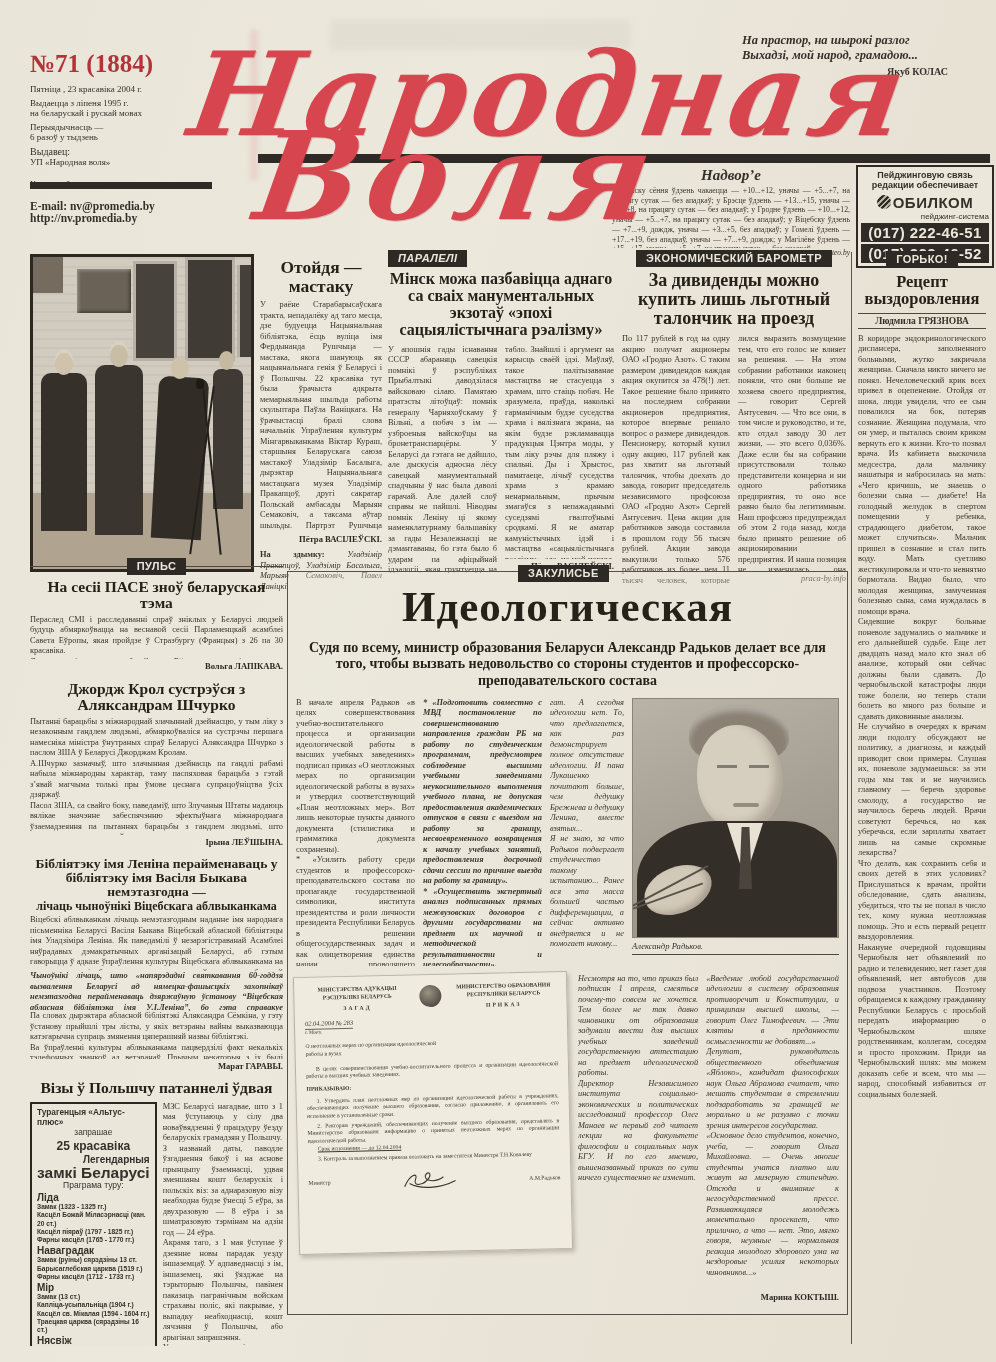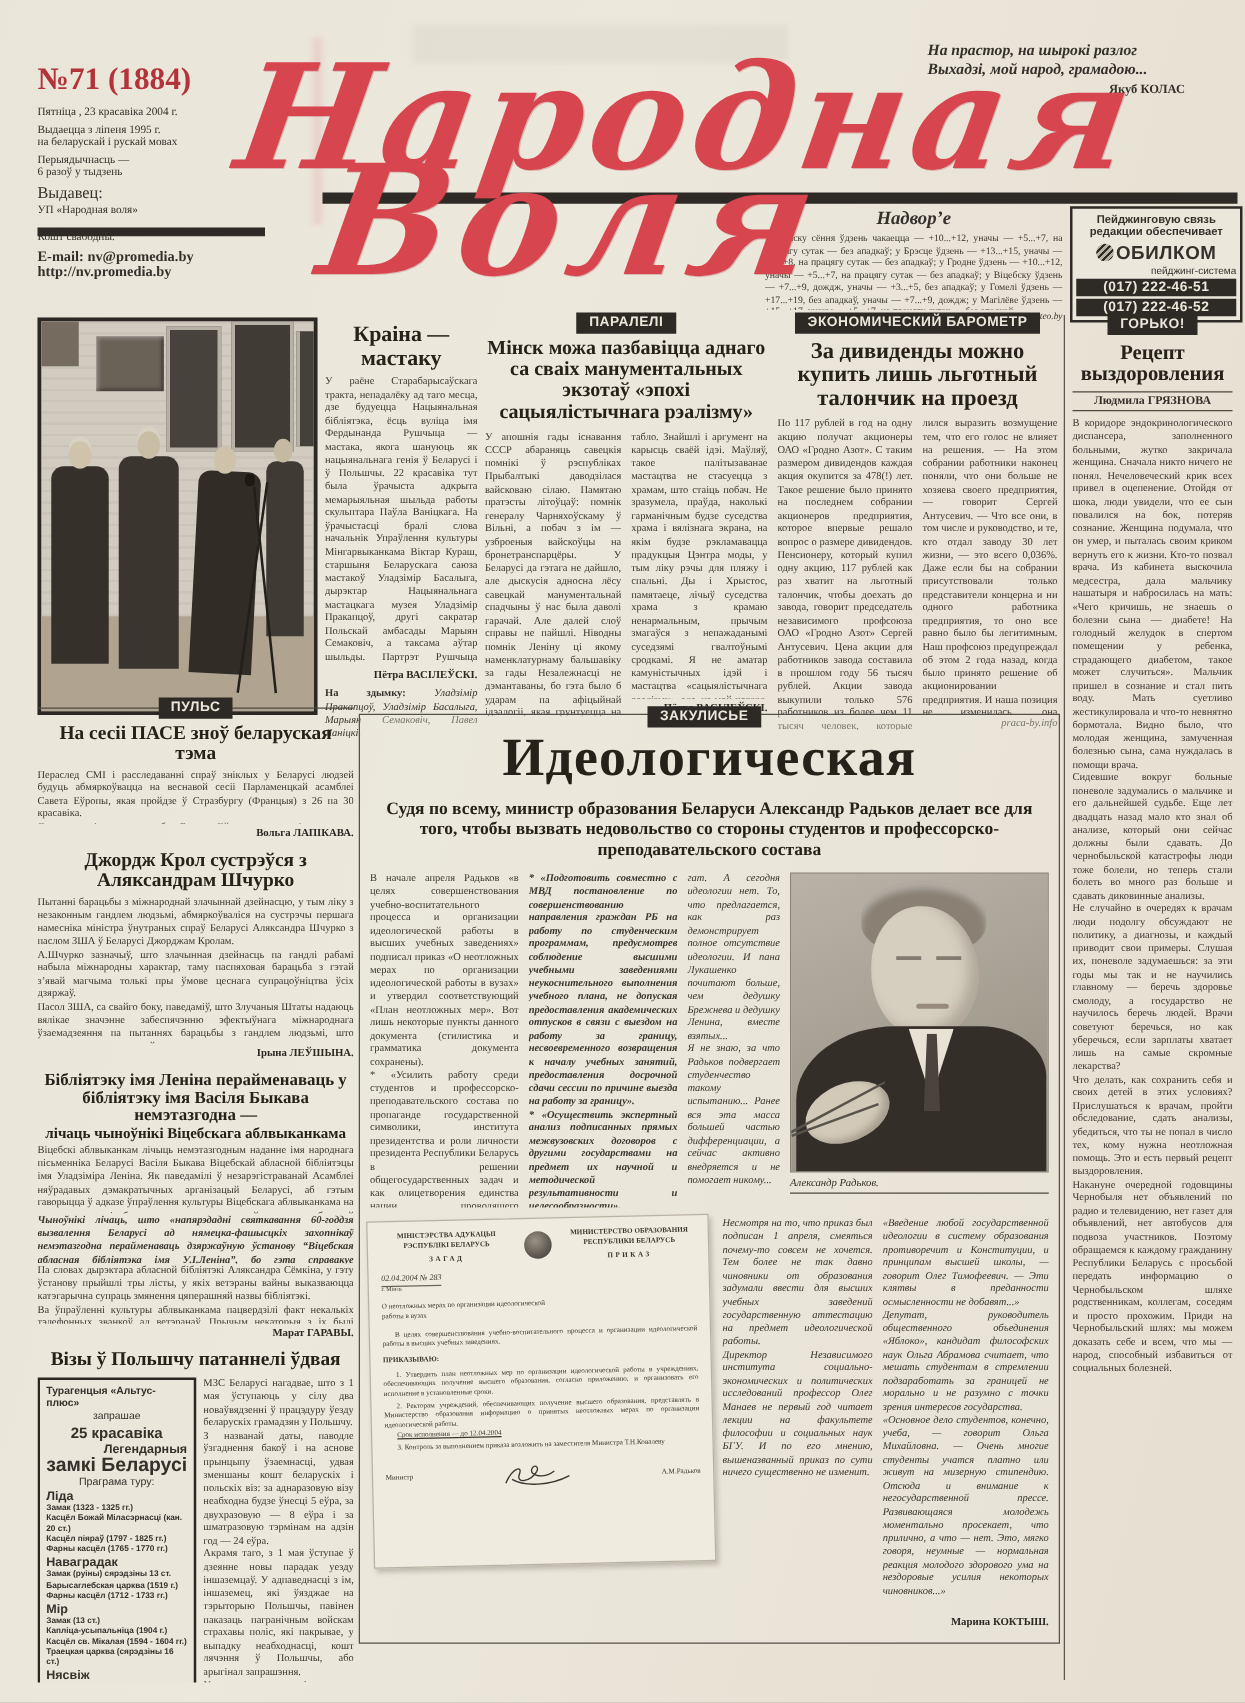--- a/index.html
+++ b/index.html
@@ -20,35 +20,35 @@
   .tagline .line{position:absolute;left:0;right:0;top:55%;border-top:1px solid #4d4840;}
   .mast{position:absolute;color:#d7464f;font-style:italic;font-weight:bold;
         font-family:"DejaVu Serif",serif;line-height:.8;transform:skewX(-9deg);
         text-shadow:1px 1px 0 rgba(160,40,50,.25);white-space:nowrap;z-index:2;}
   .bar{position:absolute;background:#2e2a25;}
   .rule{border-top:1px solid #4d4840;}
   .adsans{font-family:"Liberation Sans",sans-serif;}
   .doc{background:#f0ebdf;border:1px solid #b9b2a2;box-shadow:2px 3px 4px rgba(60,50,40,.25);
        color:#3d3930;font-size:5.7px;line-height:1.35;padding:9px 10px;transform:rotate(-1.3deg);}
   .phN{background:#2e2a25;color:#ece7da;font-family:"Liberation Sans",sans-serif;
-       font-weight:bold;font-size:11px;text-align:center;padding:1px 0;margin-top:2px;letter-spacing:.4px;}
+       font-weight:bold;font-size:15px;text-align:center;padding:1px 0;margin-top:2px;letter-spacing:.4px;}
 </style>
 </head>
 <body>
 
 <div class="page">
 
   <div class="abs" style="left:30px;top:50px;width:200px;">
     <div style="font-size:25px;font-weight:bold;color:#b23339;">№71 (1884)</div>
     <div style="font-size:9px;margin-top:6px;">Пятніца , 23 красавіка 2004 г.</div>
     <div style="font-size:9px;margin-top:4px;">Выдаецца з ліпеня 1995 г.</div>
     <div style="font-size:9px;">на беларускай і рускай мовах</div>
     <div style="font-size:9px;margin-top:4px;">Перыядычнасць —</div>
     <div style="font-size:9px;">6 разоў у тыдзень</div>
-    <div style="font-size:13px;margin-top:4px;">Выдавец:</div>
+    <div style="font-size:10px;margin-top:4px;">Выдавец:</div>
     <div style="font-size:9px;">УП «Народная воля»</div>
     <div style="font-size:9px;margin-top:12px;">Кошт свабодны.</div>
   </div>
 
   <div class="bar" style="left:30px;top:182px;width:182px;height:7px;"></div>
 
   <div class="abs" style="left:30px;top:200px;width:220px;">
     <div style="font-size:11.5px;font-weight:bold;">E-mail: nv@promedia.by</div>
     <div style="font-size:11.5px;font-weight:bold;">http://nv.promedia.by</div>
   </div>
@@ -100,31 +100,31 @@
     <div class="abs" style="left:122px;top:120px;width:50px;height:162px;background:#312c26;border-radius:10px 10px 0 0;transform:rotate(3deg);"></div>
     <div class="abs" style="left:138px;top:100px;width:18px;height:22px;background:#cec2ab;border-radius:50%;"></div>
     <div class="abs" style="left:180px;top:112px;width:30px;height:140px;background:#3f3a33;border-radius:8px 8px 0 0;"></div>
     <div class="abs" style="left:186px;top:94px;width:15px;height:19px;background:#c5b9a2;border-radius:50%;"></div>
     <div class="abs" style="left:168px;top:128px;width:2px;height:170px;background:#23201c;transform:rotate(8deg);"></div>
     <div class="abs" style="left:178px;top:132px;width:2px;height:166px;background:#23201c;transform:rotate(-6deg);"></div>
     <div class="abs" style="left:163px;top:122px;width:8px;height:10px;background:#1d1a16;border-radius:40%;"></div>
   </div>
 
   <div class="abs" style="left:260px;top:258px;width:122px;">
-    <div class="ctitle" style="font-size:17.5px;">Краіна — мастаку</div>
+    <div class="ctitle" style="font-size:17.5px;">Отойдя — мастаку</div>
     <div class="bd" style="margin-top:5px;height:232px;">У раёне Старабарысаўскага тракта, непадалёку ад таго месца, дзе будуецца Нацыянальная бібліятэка, ёсць вуліца імя Фердынанда Рушчыца — мастака, якога шануюць як нацыянальнага генія ў Беларусі і ў Польшчы. 22 красавіка тут была ўрачыста адкрыта мемарыяльная шыльда работы скульптара Паўла Ваніцкага. На ўрачыстасці бралі слова начальнік Упраўлення культуры Мінгарвыканкама Віктар Кураш, старшыня Беларускага саюза мастакоў Уладзімір Басалыга, дырэктар Нацыянальнага мастацкага музея Уладзімір Пракапцоў, другі сакратар Польскай амбасады Марыян Семаковіч, а таксама аўтар шыльды. Партрэт Рушчыца змешчаны на тле арыгінальна пераведзенага ў аб’ёмную пластыку жывапіснага краявіду. Тэкст шыльды паведамляе аб прыналежнасці мастака да дзвюх братніх культур — беларускай і польскай. Побач з вуліцай Рушчыца — вуліца Ваньковіча. Праз два тыдні і на ёй адбудзецца свята. Вуліцу таксама ўпрыгожаць мемарыяльныя шыльды.</div>
     <div class="by">Пётра ВАСІЛЕЎСКІ.</div>
     <p style="font-size:8.4px;line-height:1.25;margin:6px 0 0;text-align:justify;">
       <span class="b">На здымку:</span>
       <span class="it">Уладзімір Пракапцоў, Уладзімір Басалыга, Марыян Семаковіч, Павел Ланіцкі.</span>
     </p>
   </div>
 
   <div class="abs" style="left:388px;top:248px;width:226px;">
-    <div style="text-align:center;"><span class="tag">ПАРАЛЕЛІ</span></div>
+    <div style="text-align:left;font-style:italic;"><span class="tag">ПАРАЛЕЛІ</span></div>
     <div class="ctitle" style="font-size:16px;margin-top:4px;">Мінск можа пазбавіцца аднаго са сваіх манументальных экзотаў «эпохі сацыялістычнага рэалізму»</div>
     <div style="display:flex;gap:8px;margin-top:6px;">
       <div class="bd" style="width:109px;height:228px;">У апошнія гады існавання СССР абараняць савецкія помнікі ў рэспубліках Прыбалтыкі даводзілася вайсковаю сілаю. Памятаю пратэсты літоўцаў: помнік генералу Чарняхоўскаму ў Вільні, а побач з ім — узброеныя вайскоўцы на бронетранспарцёры. У Беларусі да гэтага не дайшло, але дыскусія адносна лёсу савецкай манументальнай спадчыны ў нас была даволі гарачай. Але далей слоў справы не пайшлі. Ніводны помнік Леніну ці якому наменклатурнаму бальшавіку за гады Незалежнасці не дэмантаваны, бо гэта было б ударам па афіцыйнай ідэалогіі, якая грунтуецца на «савецкіх каштоўнасцях». І ўсё ж у бліжэйшы час Мінск можа пазбавіцца аднаго са сваіх манументальных экзотаў эпохі «сацыялістычнага рэалізму». Будынак на праспекце Машэрава, які не адно пакаленне мінчукоў ведае як Дом мадэляў, мае на фасадзе велізарную рэльефную кампазіцыю на тэму міжнароднай салідарнасці працоўных работы вядомага скульптара Анатоля Арцімовіча. Кіраўніцтва ўстановы, якой належыць будынак, мае намер замяніць рэльеф на інфармацыйнае</div>
       <div style="width:109px;">
         <div class="bd" style="height:214px;">табло. Знайшлі і аргумент на карысць сваёй ідэі. Маўляў, такое палітызаванае мастацтва не стасуецца з храмам, што стаіць побач. Не зразумела, праўда, наколькі гарманічным будзе суседства храма і вялізнага экрана, на якім будзе рэкламавацца прадукцыя Цэнтра моды, у тым ліку рэчы для пляжу і спальні. Ды і Хрыстос, памятаеце, лічыў суседства храма з крамаю ненармальным, прычым змагаўся з непажаданымі суседзямі гвалтоўнымі сродкамі. Я не аматар камуністычных ідэй і мастацтва «сацыялістычнага рэалізму», але, на мой погляд, пытанне, што лічыць помнікам гісторыі і культуры, а што — не, мусяць вырашаць кампетэнтныя асобы. Эпоха, што скончылася са сконам СССР, ужо стала часткай нашай гісторыі, і яе рэаліі ў новым кантэксце набываюць новы сэнс. Зрэшты, гэты рэльеф — твор унікальны для нашага мастацтва тэхнікаю выканання. Калі ён знікне, не будзе як патлумачыць на канкрэтным прыкладзе студэнтам мастацкай акадэміі, як робіцца з металу вялікі рэльеф.</div>
         <div class="by">Пётра ВАСІЛЕЎСКІ.</div>
       </div>
     </div>
   </div>
 

